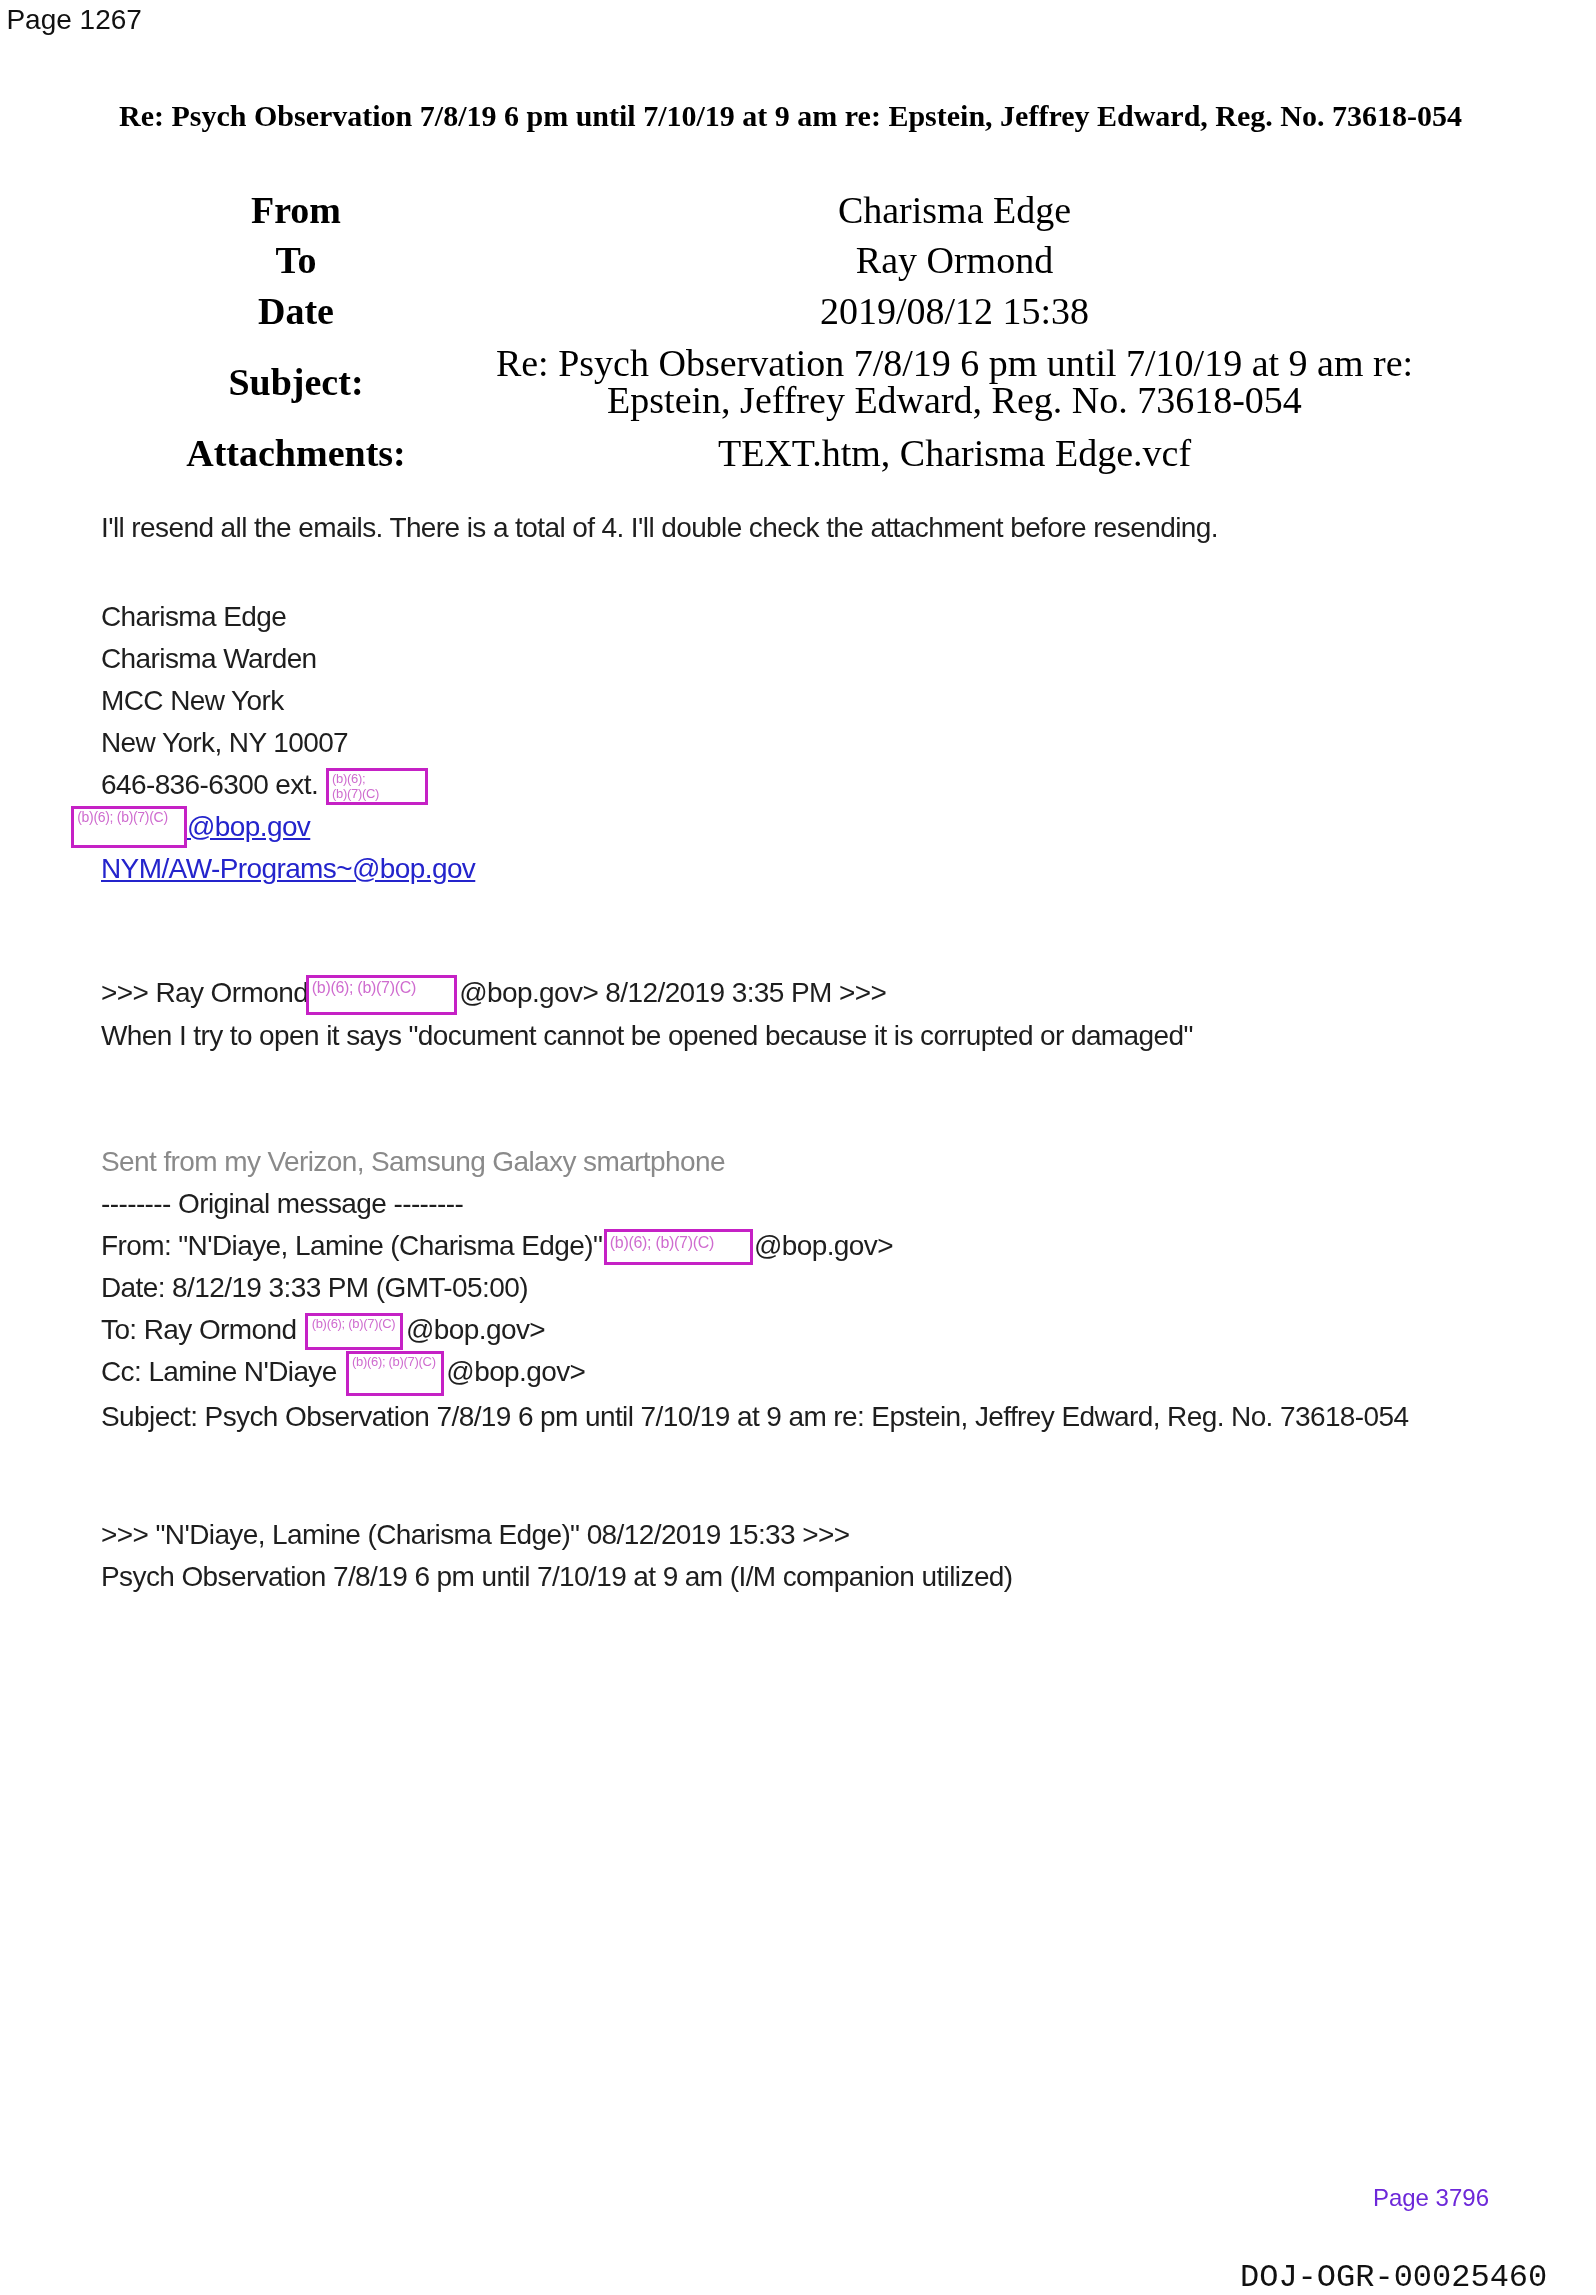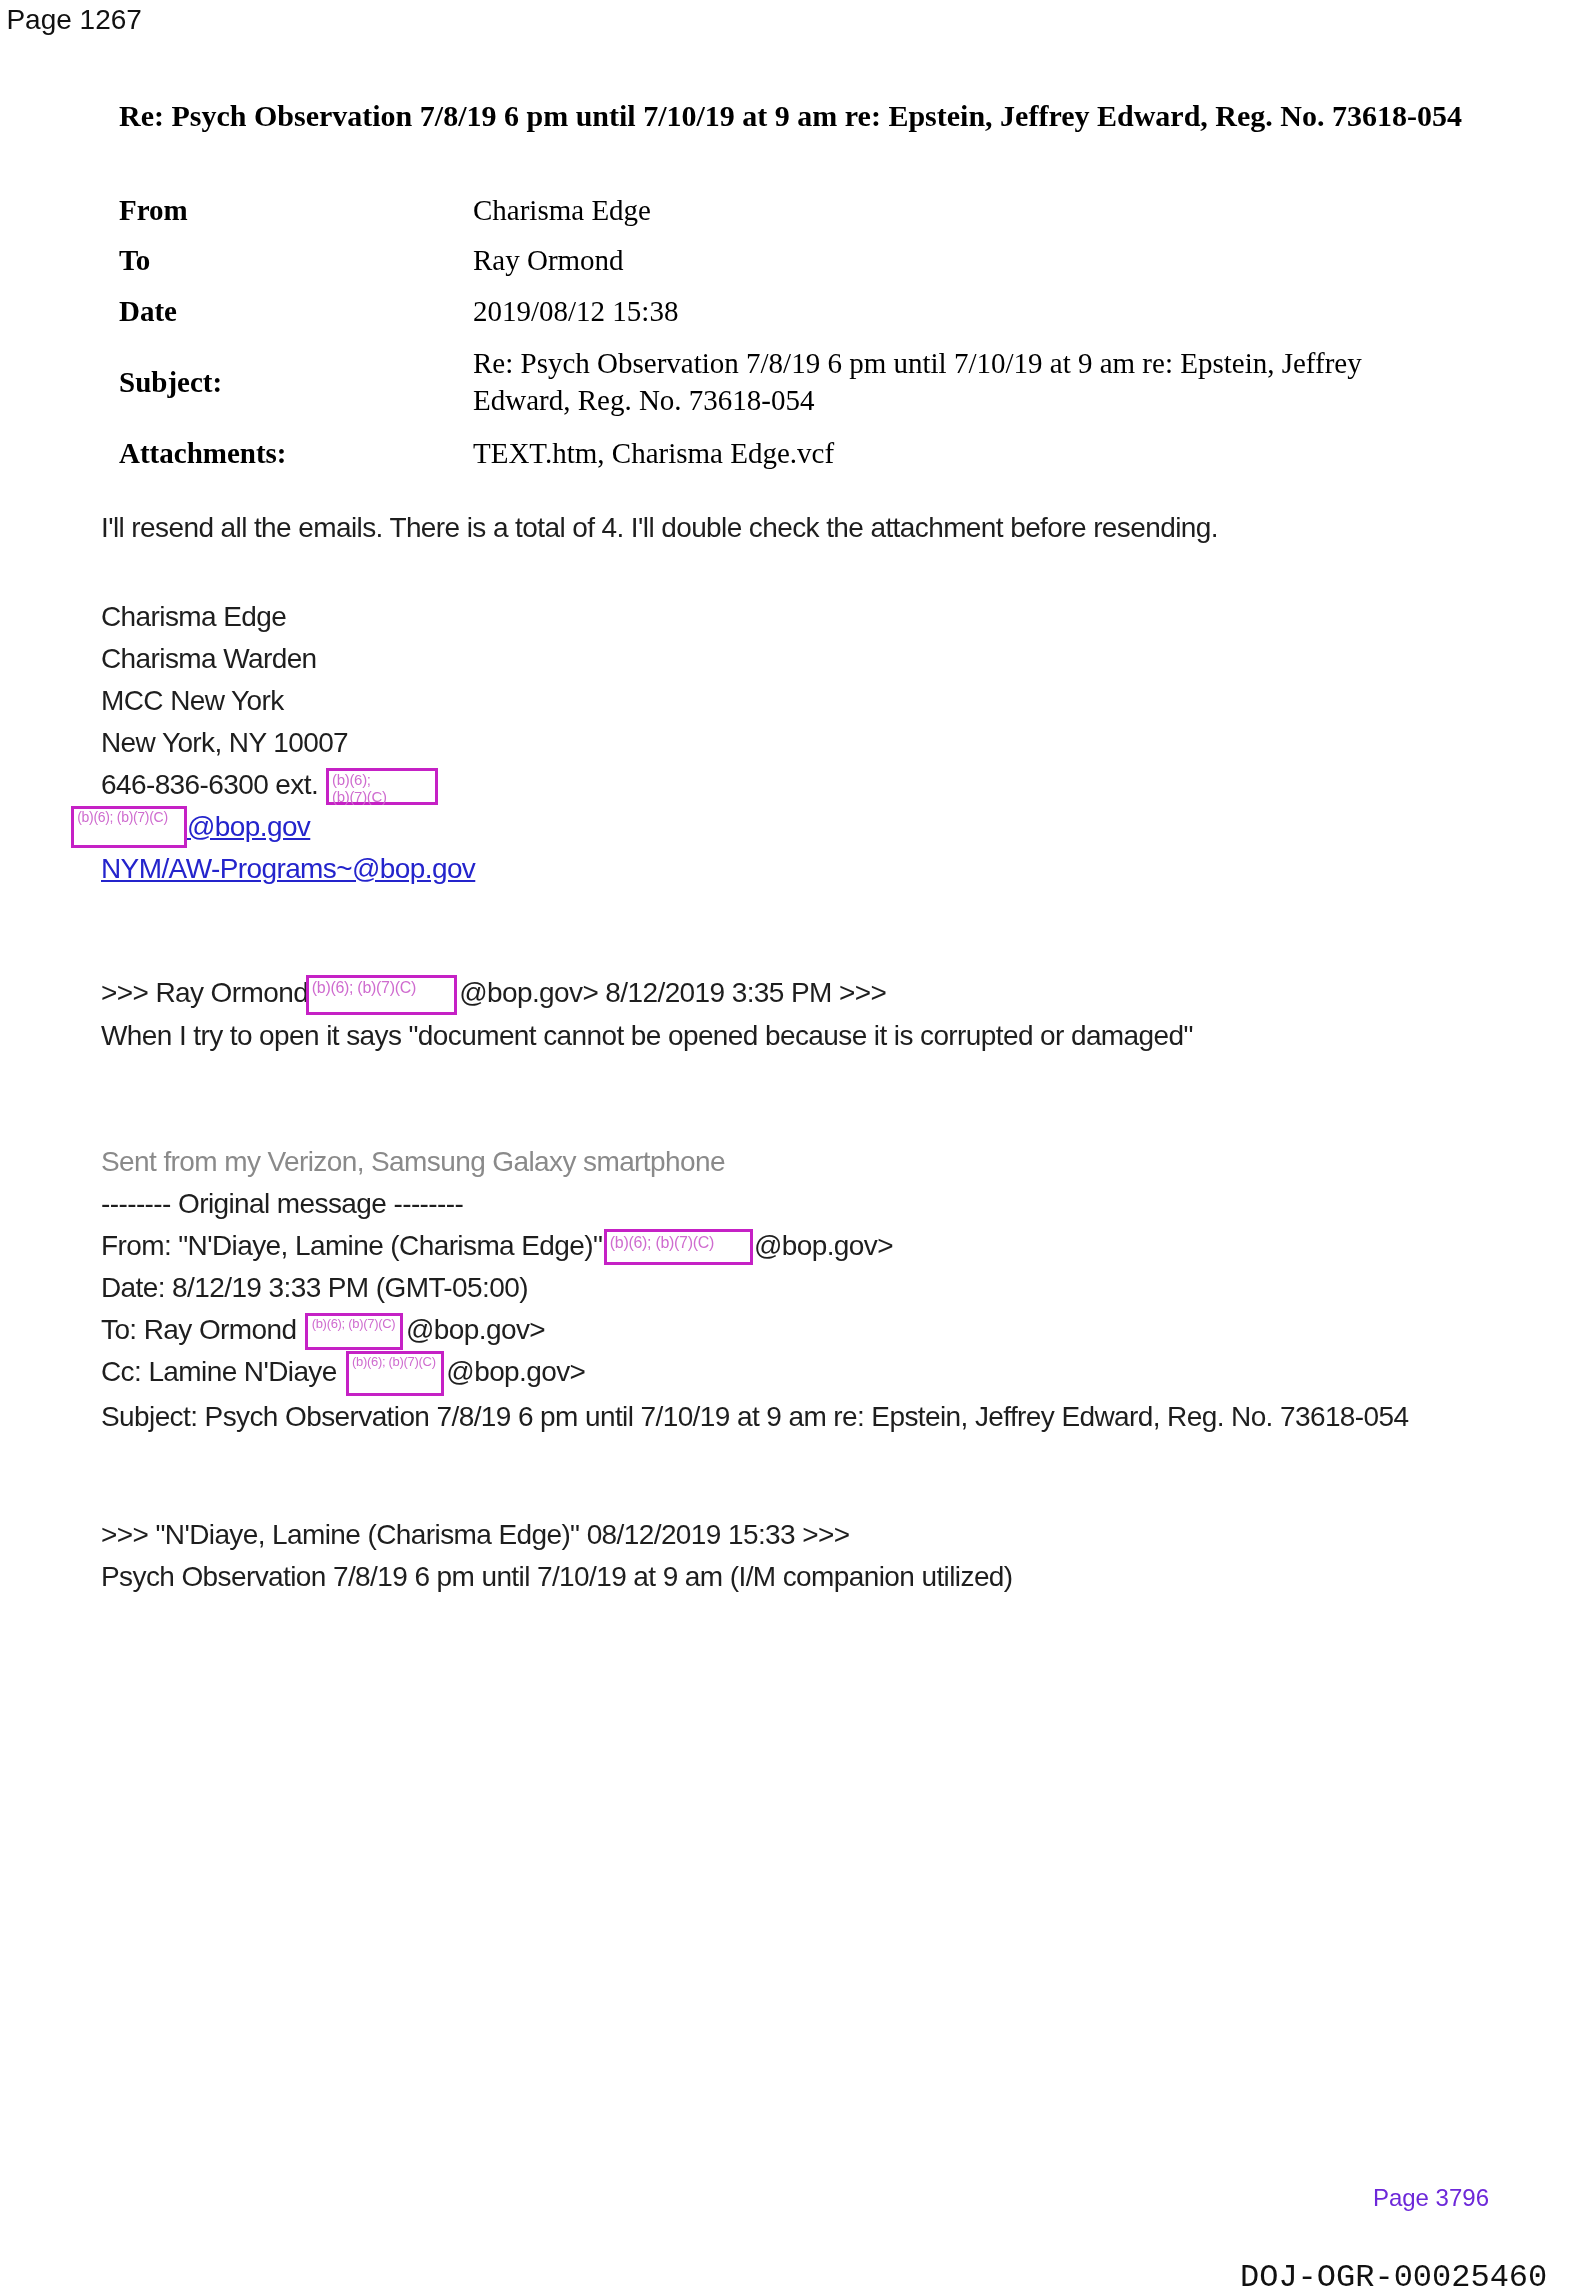--- a/index.html
+++ b/index.html
@@ -22,21 +22,21 @@
 
   
   .title {
     position:absolute; top:95px; left:119px; width:1375px;
     font-family:"Liberation Serif", serif;
     font-weight:bold; font-size:30px; line-height:1.38; color:#000;
   }
 
   
   .headers { position:absolute; top:194px; left:119px; width:1317px;
-    font-family:"Liberation Serif", serif; font-size:29px; color:#000; }
+    font-family:"Liberation Serif", serif; font-size:38px; color:#000;text-align:center; }
   .hrow { display:flex; align-items:flex-start; margin-bottom:17.4px; line-height:33px; }
   .hrow.subject { align-items:center; line-height:37px; }
   .hlabel { width:354px; font-weight:bold; flex:0 0 354px; }
   .hvalue { flex:1 1 auto; max-width:963px; }
 
   
   .body {
     position:absolute; top:507px; left:101px; width:1407px;
     font-size:28px; line-height:42px; letter-spacing:-0.6px; color:#1e1e1e;
   }
@@ -50,21 +50,21 @@
 
   
   .redact {
     display:inline-flex; flex-direction:column; align-items:flex-start; justify-content:flex-start;
     border:3.9px solid #c521c5; background:#ffffff;
     color:#cf6ccf; font-family:"Liberation Sans", sans-serif;
     line-height:1.12; padding:1.3px 3.2px; vertical-align:middle;
     white-space:nowrap; letter-spacing:-0.3px;
   }
   .redact span { display:block; }
-  .r-phone   { width:112px; height:37px; font-size:15px; margin-left:7.7px; }
+  .r-phone   { width:102px; height:37px; font-size:13px; margin-left:7.7px; }
   .r-sigmail { width:116px; height:42px; font-size:14px; margin-left:-30px; vertical-align:bottom; }
   .r-q1      { width:151px; height:40px; font-size:16px; margin-left:-2.6px; margin-right:2.6px; }
   .r-from    { width:149px; height:36px; font-size:16px; margin:0 1.3px; }
   .r-to      { width:98px; height:37px; font-size:13px; margin-left:9px; margin-right:2.6px; }
   .r-cc      { width:98px; height:45px; font-size:13px; margin-left:9px; margin-right:2.6px; }
 
   
   .footer-page {
     position:absolute; top:2184px; right:108px;
     font-size:24px; color:#6d28d9;

